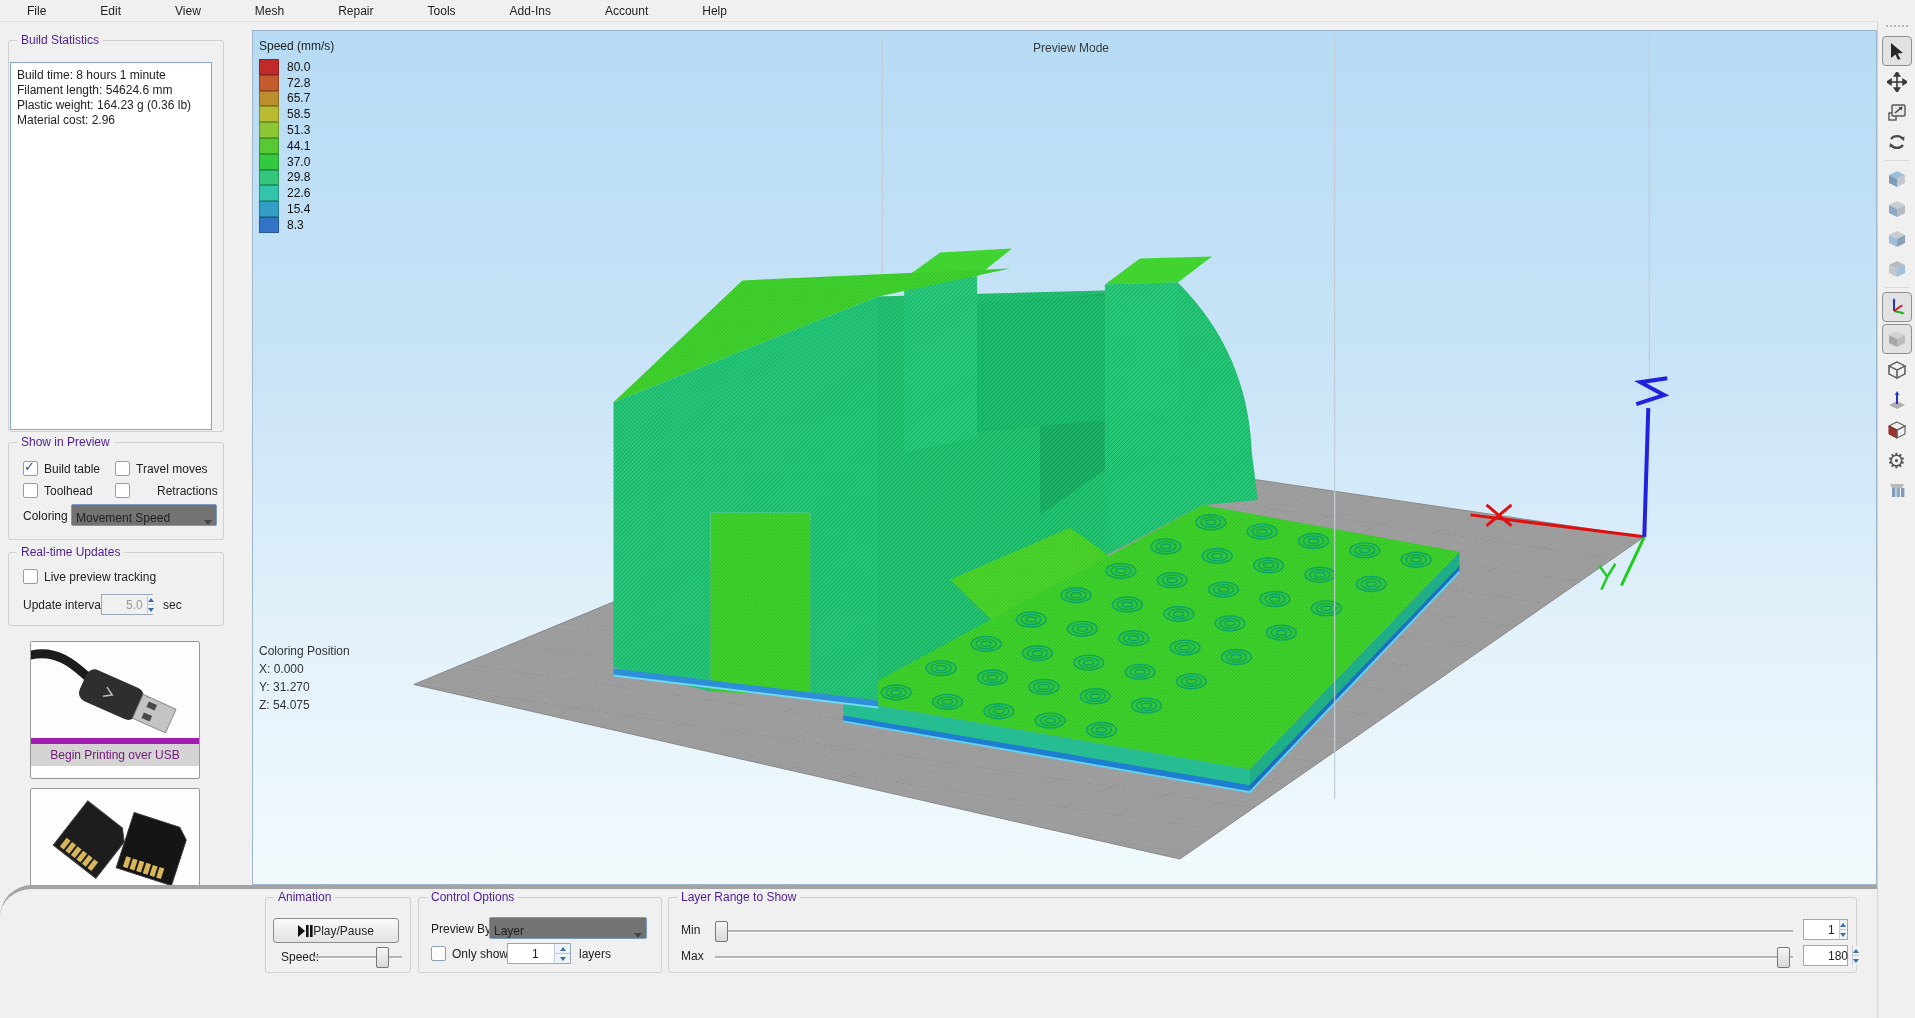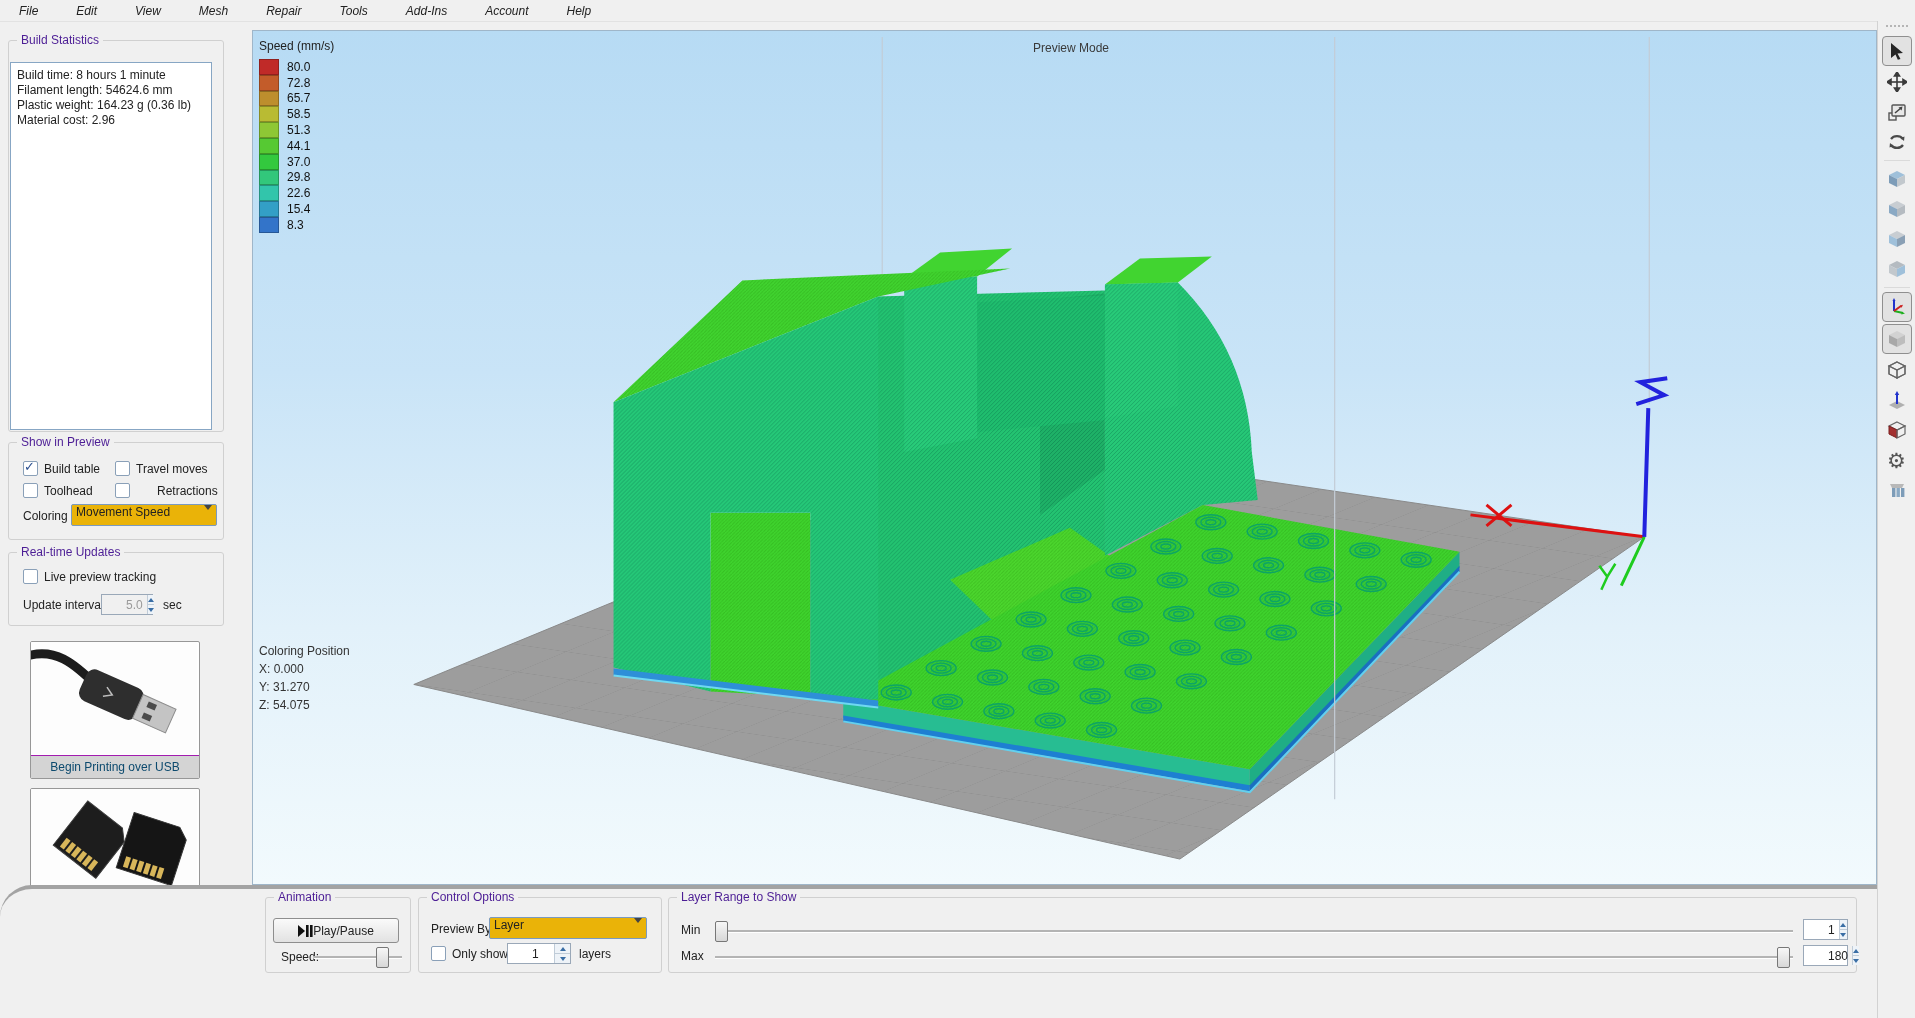--- a/index.html
+++ b/index.html
@@ -3,46 +3,46 @@
 <meta charset="utf-8">
 <style>
   html,body{margin:0;padding:0;}
   body{width:1915px;height:1018px;overflow:hidden;background:#f0f0f0;
        font-family:"Liberation Sans","DejaVu Sans",sans-serif;font-size:12px;color:#222;
        position:relative;-webkit-font-smoothing:antialiased;}
   .abs{position:absolute;}
   
   #menubar{left:0;top:0;width:1915px;height:21px;background:#f0f0f0;border-bottom:1px solid #e2e2e2;
            display:flex;align-items:center;}
-  .menu-item{padding:2px 19px;cursor:default;font-style:italic;}
+  .menu-item{padding:2px 27px;cursor:default;}
   
   .groupbox{position:absolute;border:1px solid #d0d0d0;border-radius:3px;}
   .gb-title{position:absolute;top:-8px;left:8px;background:#f0f0f0;padding:0 4px;color:#4c1d95;white-space:nowrap;}
   
   #stats-box{left:10px;top:62px;width:188px;height:356px;background:#fff;border:1px solid #87a6c4;
              padding:5px 6px;line-height:15px;color:#222;}
   .cb{width:13px;height:13px;background:#fff;border:1px solid #8aa0b8;border-radius:2px;display:inline-block;
       position:relative;vertical-align:-2px;margin-right:6px;flex:none;}
   .cb.checked::after{content:"✓";position:absolute;left:0px;top:-3px;font-size:13px;font-weight:bold;color:#2b4f8f;}
   .cb-row{position:absolute;display:flex;align-items:center;white-space:nowrap;}
-  .select{background:#eab308;border:1px solid #7a9ac0;border-radius:2px;display:flex;align-items:flex-start;
+  .select{background:#737373;border:1px solid #7a9ac0;border-radius:2px;display:flex;align-items:flex-end;
           padding:0 4px;justify-content:space-between;}
   .select .arrow{width:0;height:0;border-left:4px solid transparent;border-right:4px solid transparent;
                  border-top:5px solid #444;margin-left:6px;flex:none;}
   .spin{background:#fff;border:1px solid #9aa8b8;display:flex;align-items:stretch;}
   .spin.disabled{background:#f0f0f0;color:#9a9a9a;}
   .spin .val{flex:1;padding:2px 4px;display:flex;align-items:center;margin-left:20px;}
   .spin .btns{width:15px;border-left:1px solid #c0ccd8;display:flex;flex-direction:column;}
   .spin .btns div{flex:1;display:flex;align-items:center;justify-content:center;background:#eef3f8;}
   .spin .btns div+div{border-top:1px solid #c0ccd8;}
   .tri-up{width:0;height:0;border-left:3px solid transparent;border-right:3px solid transparent;border-bottom:4px solid #3a6ea5;}
   .tri-dn{width:0;height:0;border-left:3px solid transparent;border-right:3px solid transparent;border-top:4px solid #3a6ea5;}
   .img-button{position:absolute;border:1px solid #979797;border-radius:2px;background:#fff;cursor:pointer;overflow:hidden;}
-  .img-button .caption{position:absolute;left:0;right:0;bottom:0;height:22px;background:#d4d4d4;
-                       border-top:1px solid #a21caf;display:flex;align-items:center;justify-content:center;color:#0c4a6e;}
+  .img-button .caption{position:absolute;left:0;right:0;bottom:12px;height:22px;background:#d4d4d4;
+                       border-top:6px solid #a21caf;display:flex;align-items:center;justify-content:center;color:#701a75;}
   #exit-btn{left:18px;top:940px;width:202px;height:30px;border:1px solid #8e8e8e;border-radius:3px;
             background:linear-gradient(#fbfbfb,#e6e6e6 45%,#d9d9d9);display:flex;align-items:center;justify-content:center;
             gap:8px;cursor:pointer;}
   
   #viewport{left:252px;top:30px;width:1625px;height:855px;
             background:linear-gradient(180deg,#b7dbf4 0%,#c9e4f7 40%,#e2f1fa 70%,#f2fafd 100%);
             border:1px solid #9fb6c9;box-sizing:border-box;overflow:hidden;}
   #mode-label{left:780px;top:10px;color:#3a3a3a;}
   #legend{left:6px;top:8px;}
   #legend-title{color:#222;margin-bottom:6px;}

